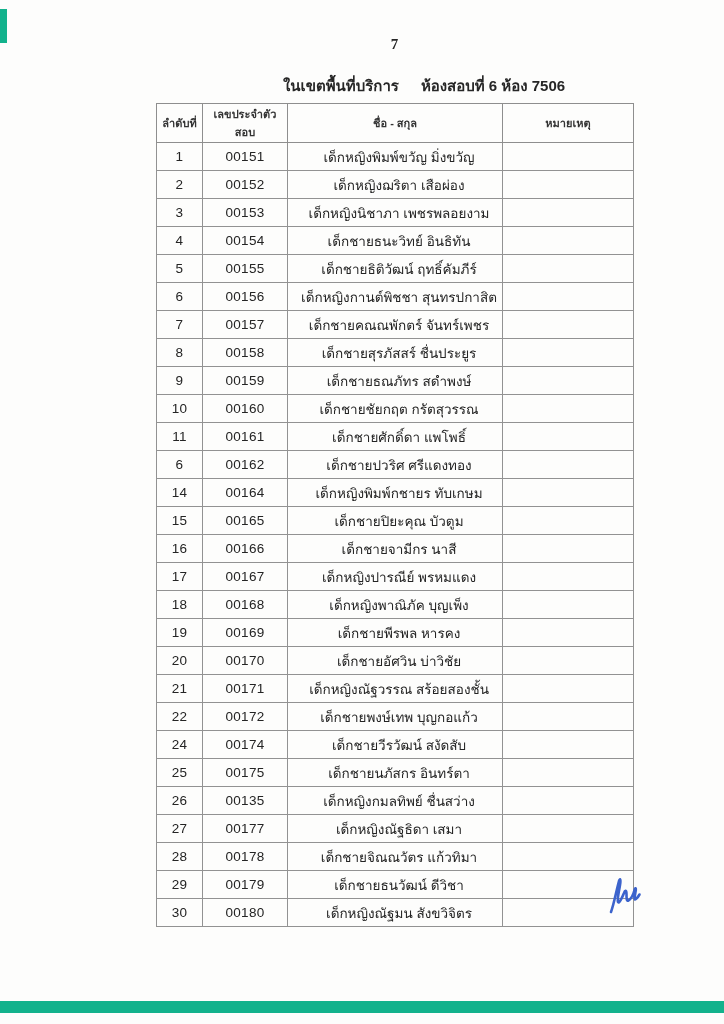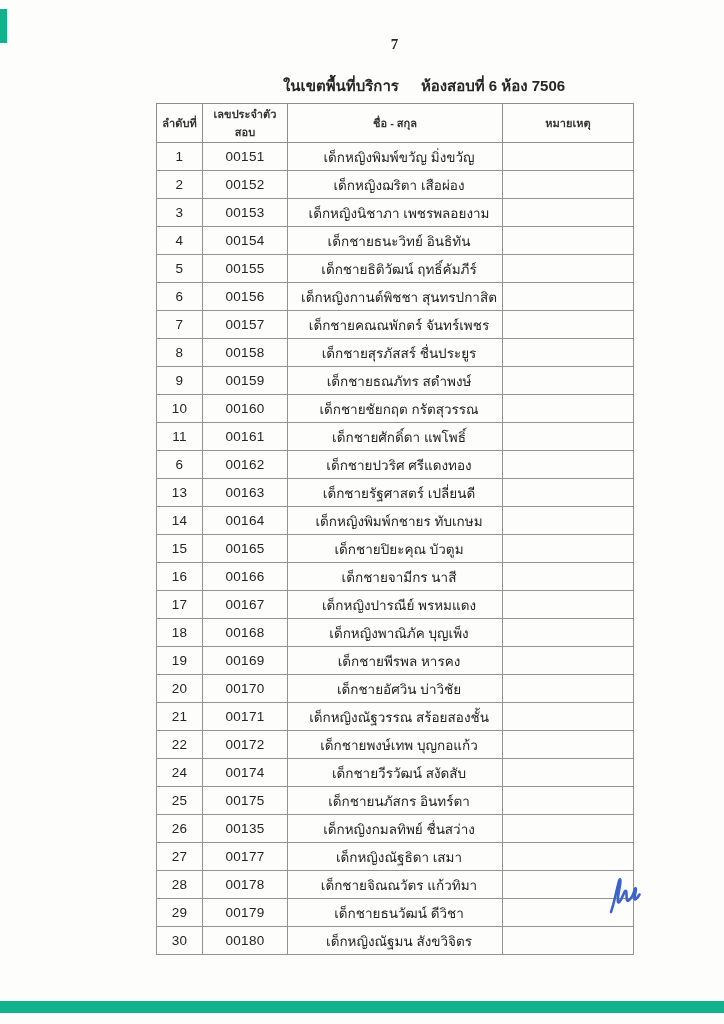--- a/index.html
+++ b/index.html
@@ -169,26 +169,20 @@
     <td class="c-note"></td>
   </tr>
 
   <tr>
     <td class="c-no">6</td>
     <td class="c-id">00162</td>
     <td class="c-name">เด็กชายปวริศ ศรีแดงทอง</td>
     <td class="c-note"></td>
   </tr>
 
-  <tr>
-    <td class="c-no">13</td>
-    <td class="c-id">00163</td>
-    <td class="c-name">เด็กชายรัฐศาสตร์ เปลี่ยนดี</td>
-    <td class="c-note"></td>
-  </tr>
 
   <tr>
     <td class="c-no">14</td>
     <td class="c-id">00164</td>
     <td class="c-name">เด็กหญิงพิมพ์กชายร ทับเกษม</td>
     <td class="c-note"></td>
   </tr>
 
   <tr>
     <td class="c-no">15</td>

